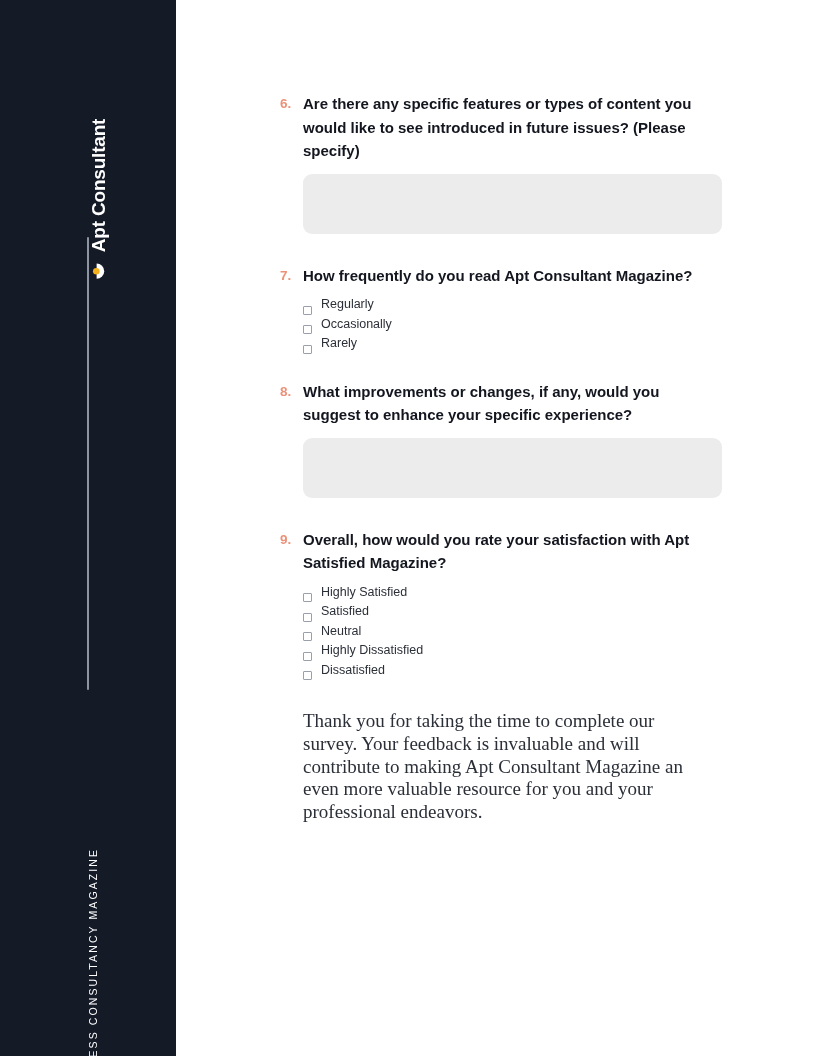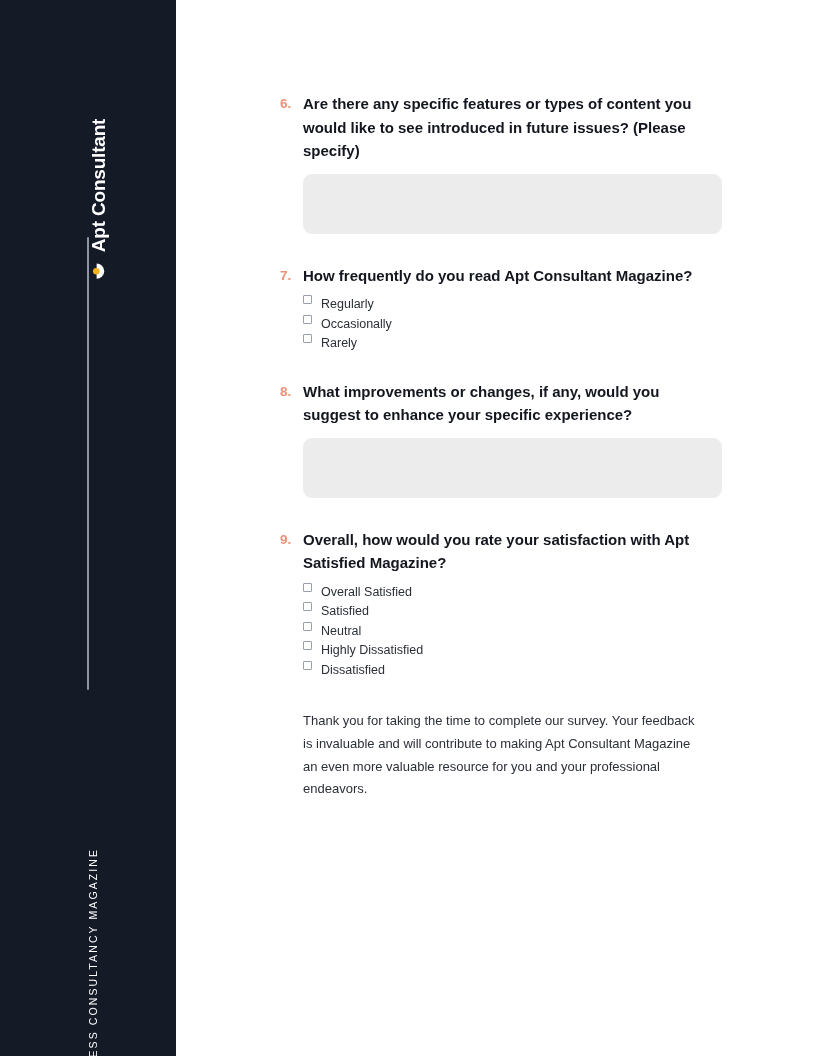--- a/index.html
+++ b/index.html
@@ -131,21 +131,21 @@
     padding: 10px 14px;
     display: block;
   }
 
   .options {
     margin-left: 23px;
     margin-top: 8px;
   }
   .option-row {
     display: flex;
-    align-items: flex-start;
+    align-items: flex-end;
     height: 19.5px;
     gap: 9px;
   }
   .checkbox {
     flex: 0 0 auto;
     width: 9px;
     height: 9px;
     border: 1px solid #9aa0ab;
     border-radius: 1px;
     background: #ffffff;
@@ -155,22 +155,23 @@
     color: #2b2f38;
     font-size: 12.5px;
     line-height: 19.5px;
   }
 
   #closing {
     margin-left: 23px;
     margin-top: 30px;
     width: 400px;
     color: #2b2f38;
-    font-size: 13px;
+    font-size: 19px;
     line-height: 22.8px;
+    font-family: Liberation Serif, serif;
   }
   #closing p { margin: 0; }
 
   .gap-lg { height: 30px; }
   .gap-md { height: 26px; }
 </style>
 </head>
 <body>
 
 <div id="sidebar">
@@ -237,21 +238,21 @@
     <div class="gap-lg"></div>
 
     <div class="q-block">
       <div class="q-head">
         <span class="q-num">9.</span>
         <span class="q-text">Overall, how would you rate your satisfaction with Apt Satisfied Magazine?</span>
       </div>
       <div class="options">
         <div class="option-row">
           <span class="checkbox"></span>
-          <span class="option-label">Overall Satisfied</span>
+          <span class="option-label">Highly Satisfied</span>
         </div>
         <div class="option-row">
           <span class="checkbox"></span>
           <span class="option-label">Satisfied</span>
         </div>
         <div class="option-row">
           <span class="checkbox"></span>
           <span class="option-label">Neutral</span>
         </div>
         <div class="option-row">

